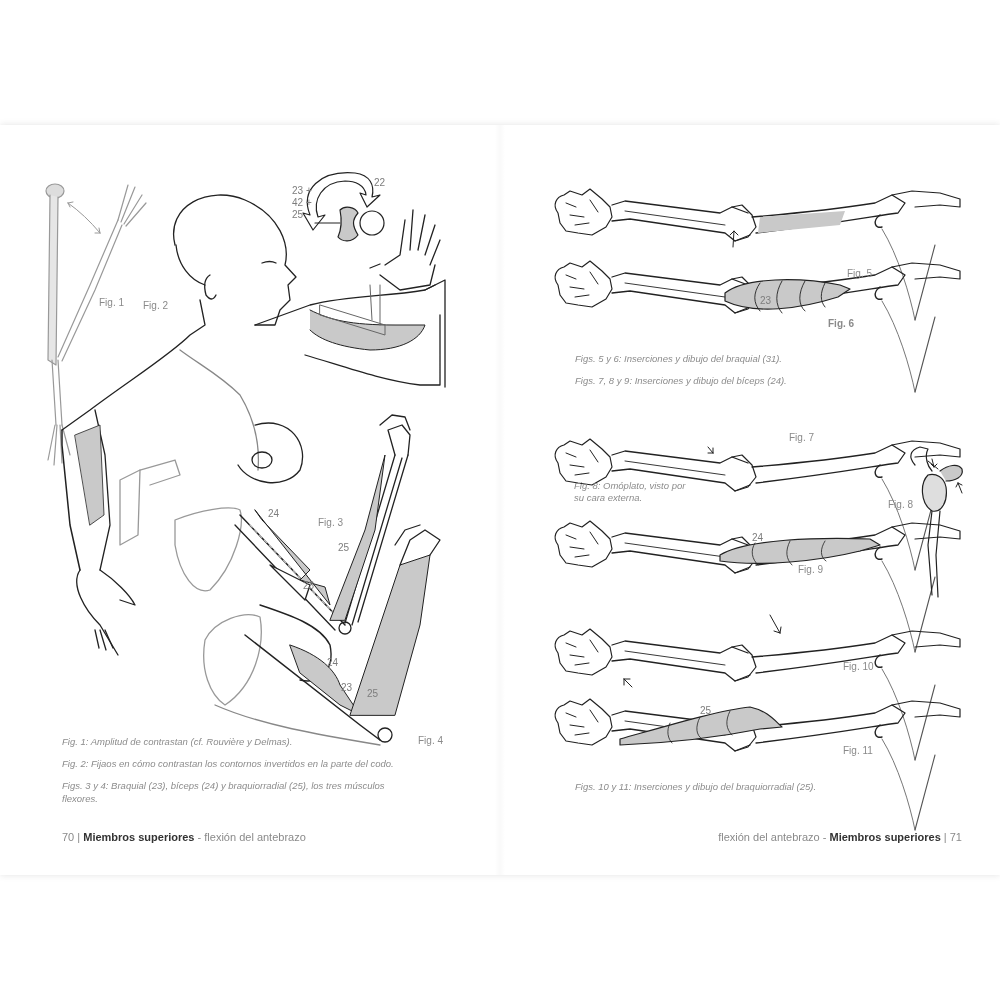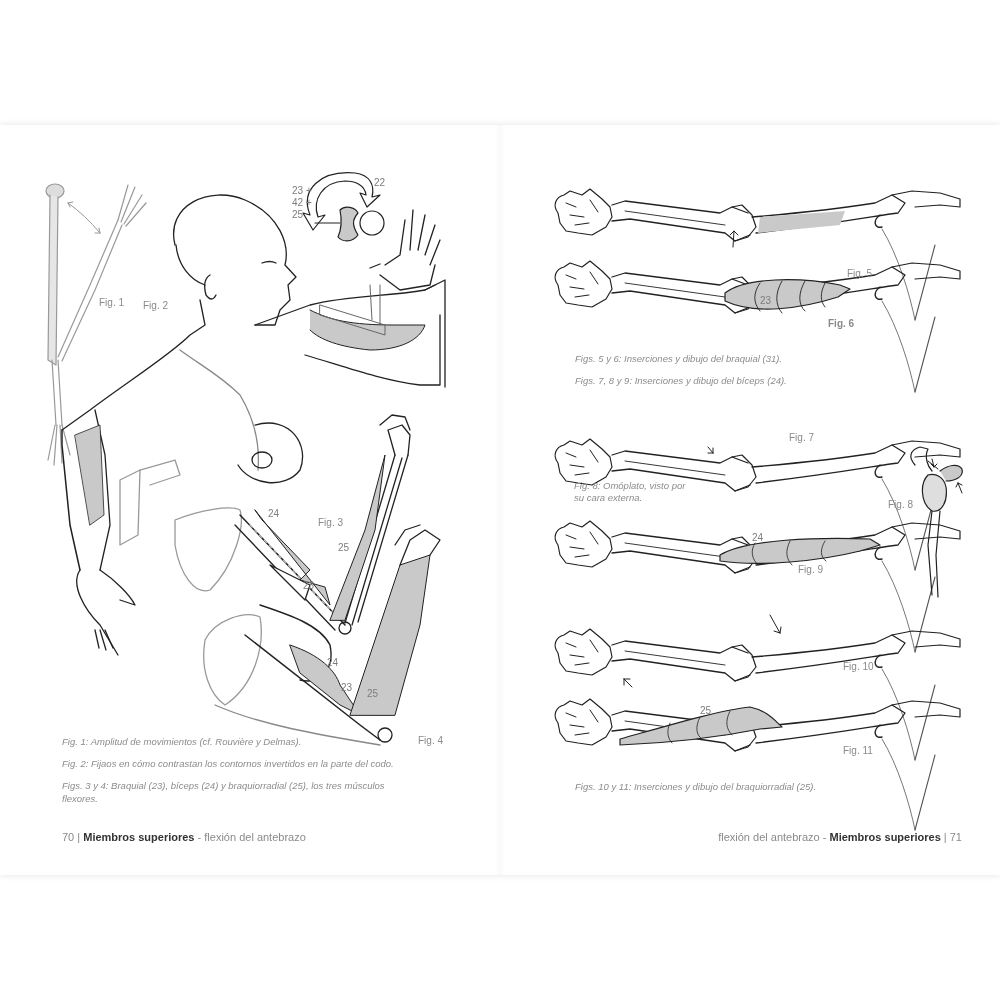--- a/index.html
+++ b/index.html
@@ -112,21 +112,21 @@
     <div class="num" style="left:374px; top:52px;">22</div>
 
     <div class="num" style="left:268px; top:383px;">24</div>
     <div class="num" style="left:338px; top:417px;">25</div>
     <div class="num" style="left:303px; top:455px;">23</div>
 
     <div class="num" style="left:327px; top:532px;">24</div>
     <div class="num" style="left:341px; top:557px;">23</div>
     <div class="num" style="left:367px; top:563px;">25</div>
 
-    <div class="cap" style="left:62px; top:610px; width:340px;">Fig. 1: Amplitud de movimientos (cf. Rouvière y Delmas).</div>
+    <div class="cap" style="left:62px; top:610px; width:340px;">Fig. 1: Amplitud de contrastan (cf. Rouvière y Delmas).</div>
     <div class="cap" style="left:62px; top:632px; width:400px;">Fig. 2: Fijaos en cómo contrastan los contornos invertidos en la parte del codo.</div>
     <div class="cap" style="left:62px; top:654px; width:340px;">Figs. 3 y 4: Braquial (23), bíceps (24) y braquiorradial (25), los tres músculos flexores.</div>
 
     <div class="footer" style="left:62px; top:706px;">
       <span>70</span>
       <span>|</span>
       <b>Miembros superiores</b>
       <span>-</span>
       <span>flexión del antebrazo</span>
     </div>

